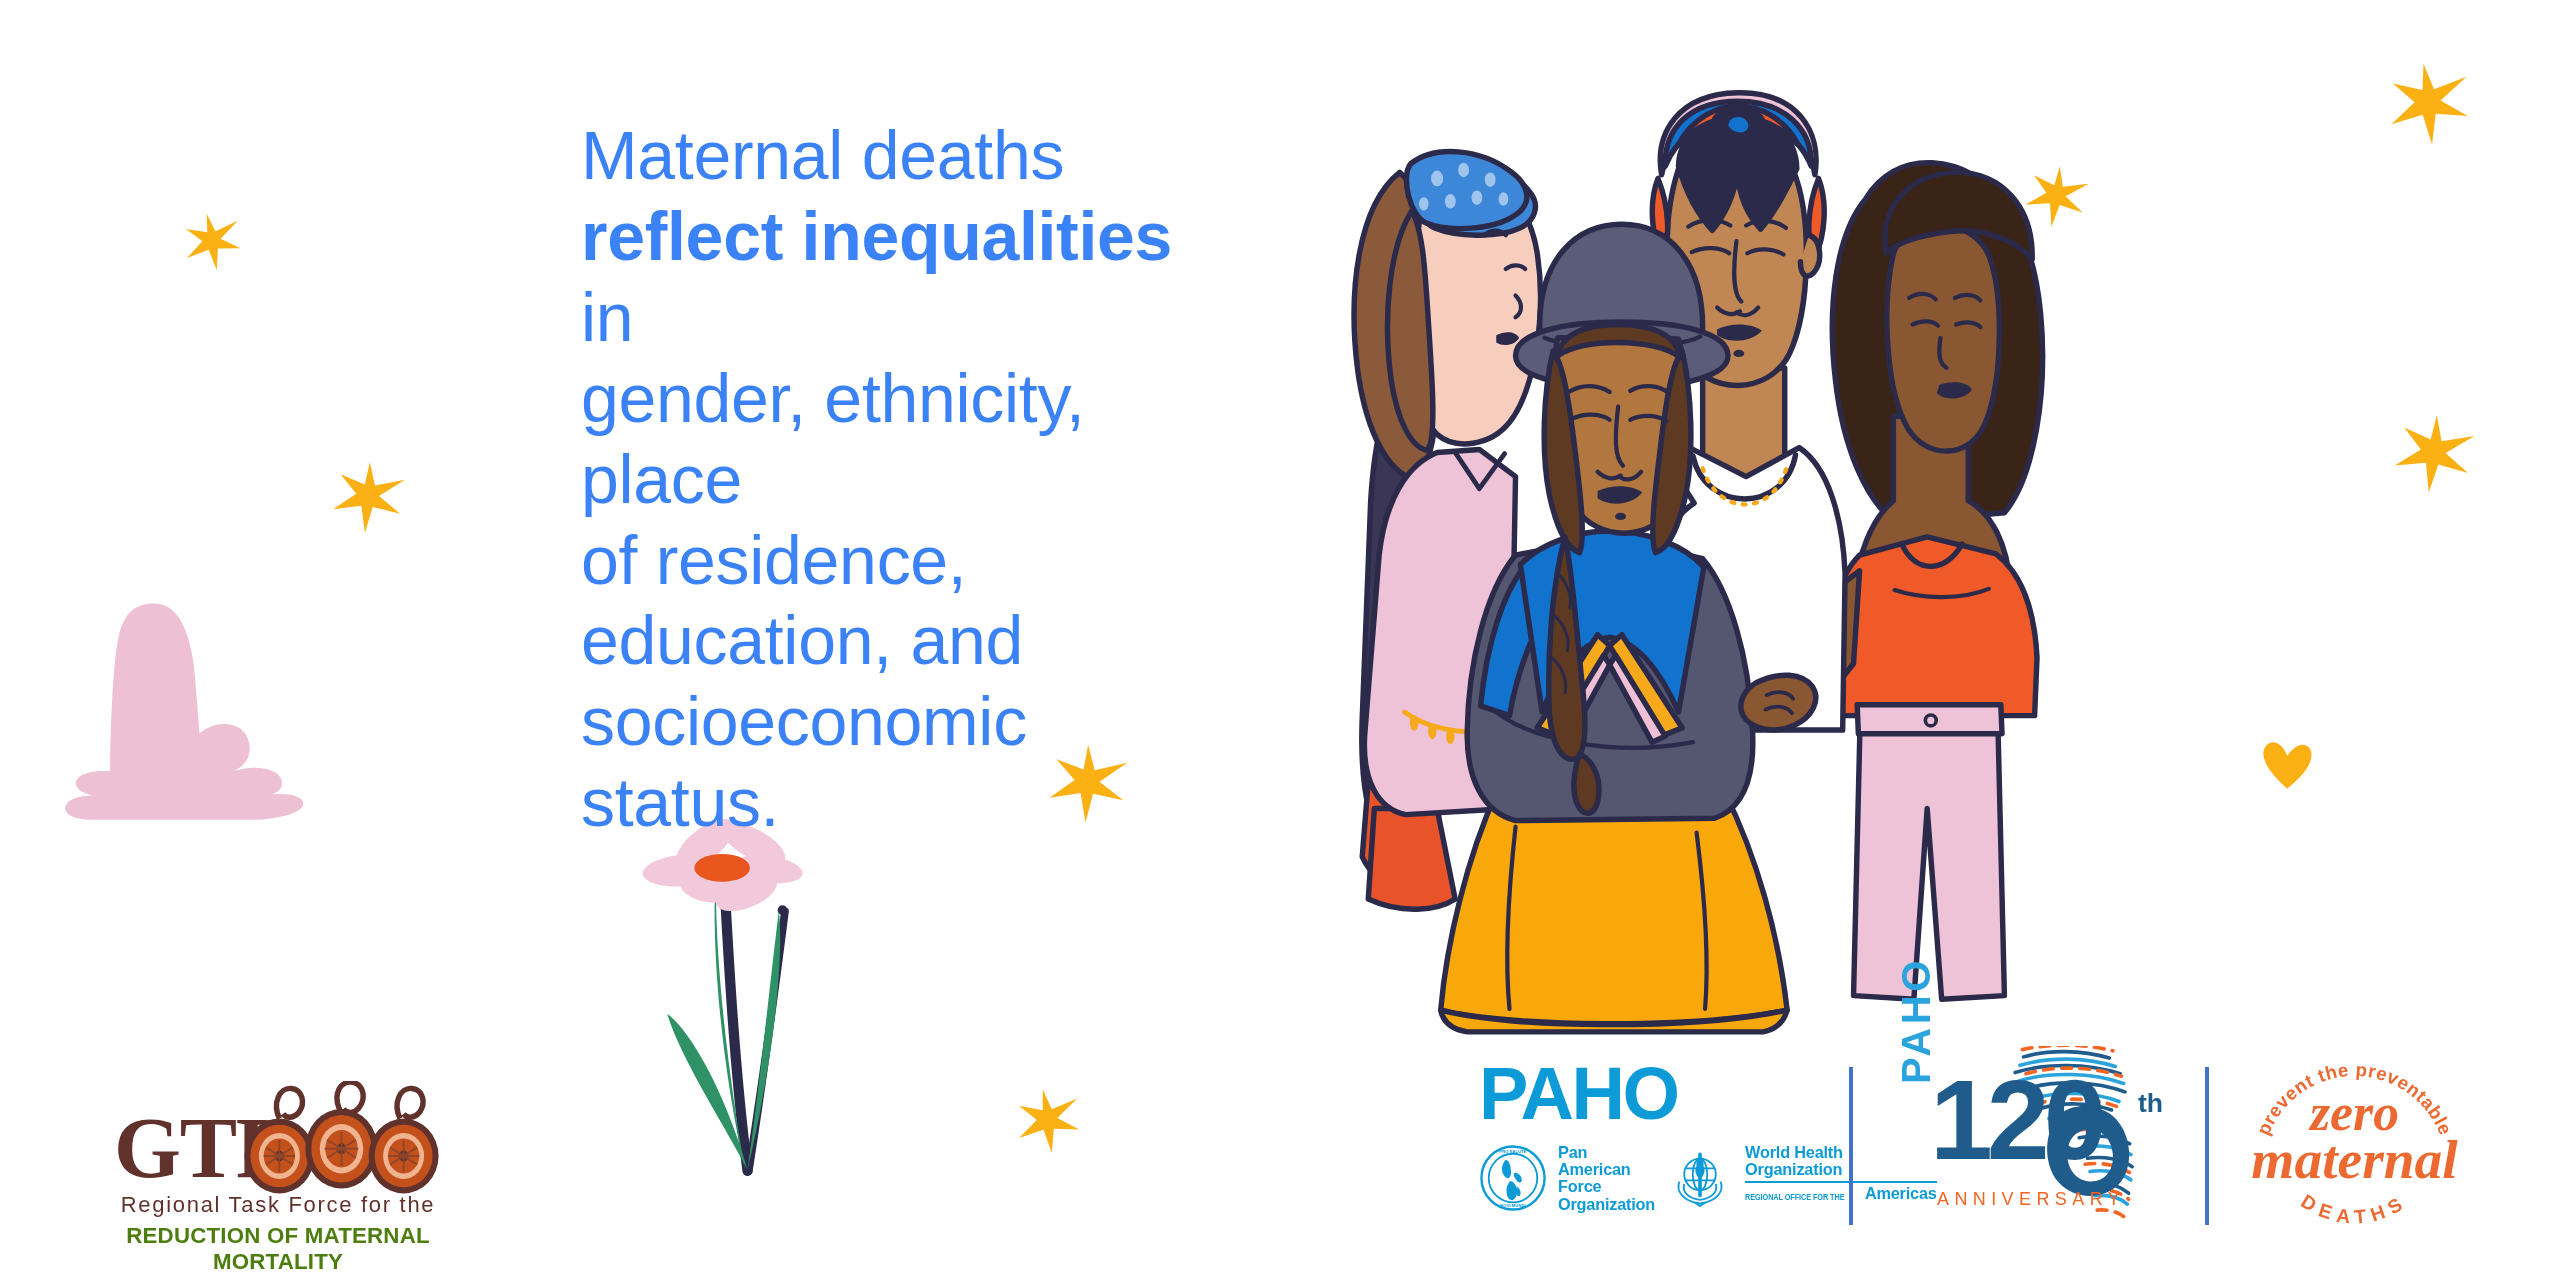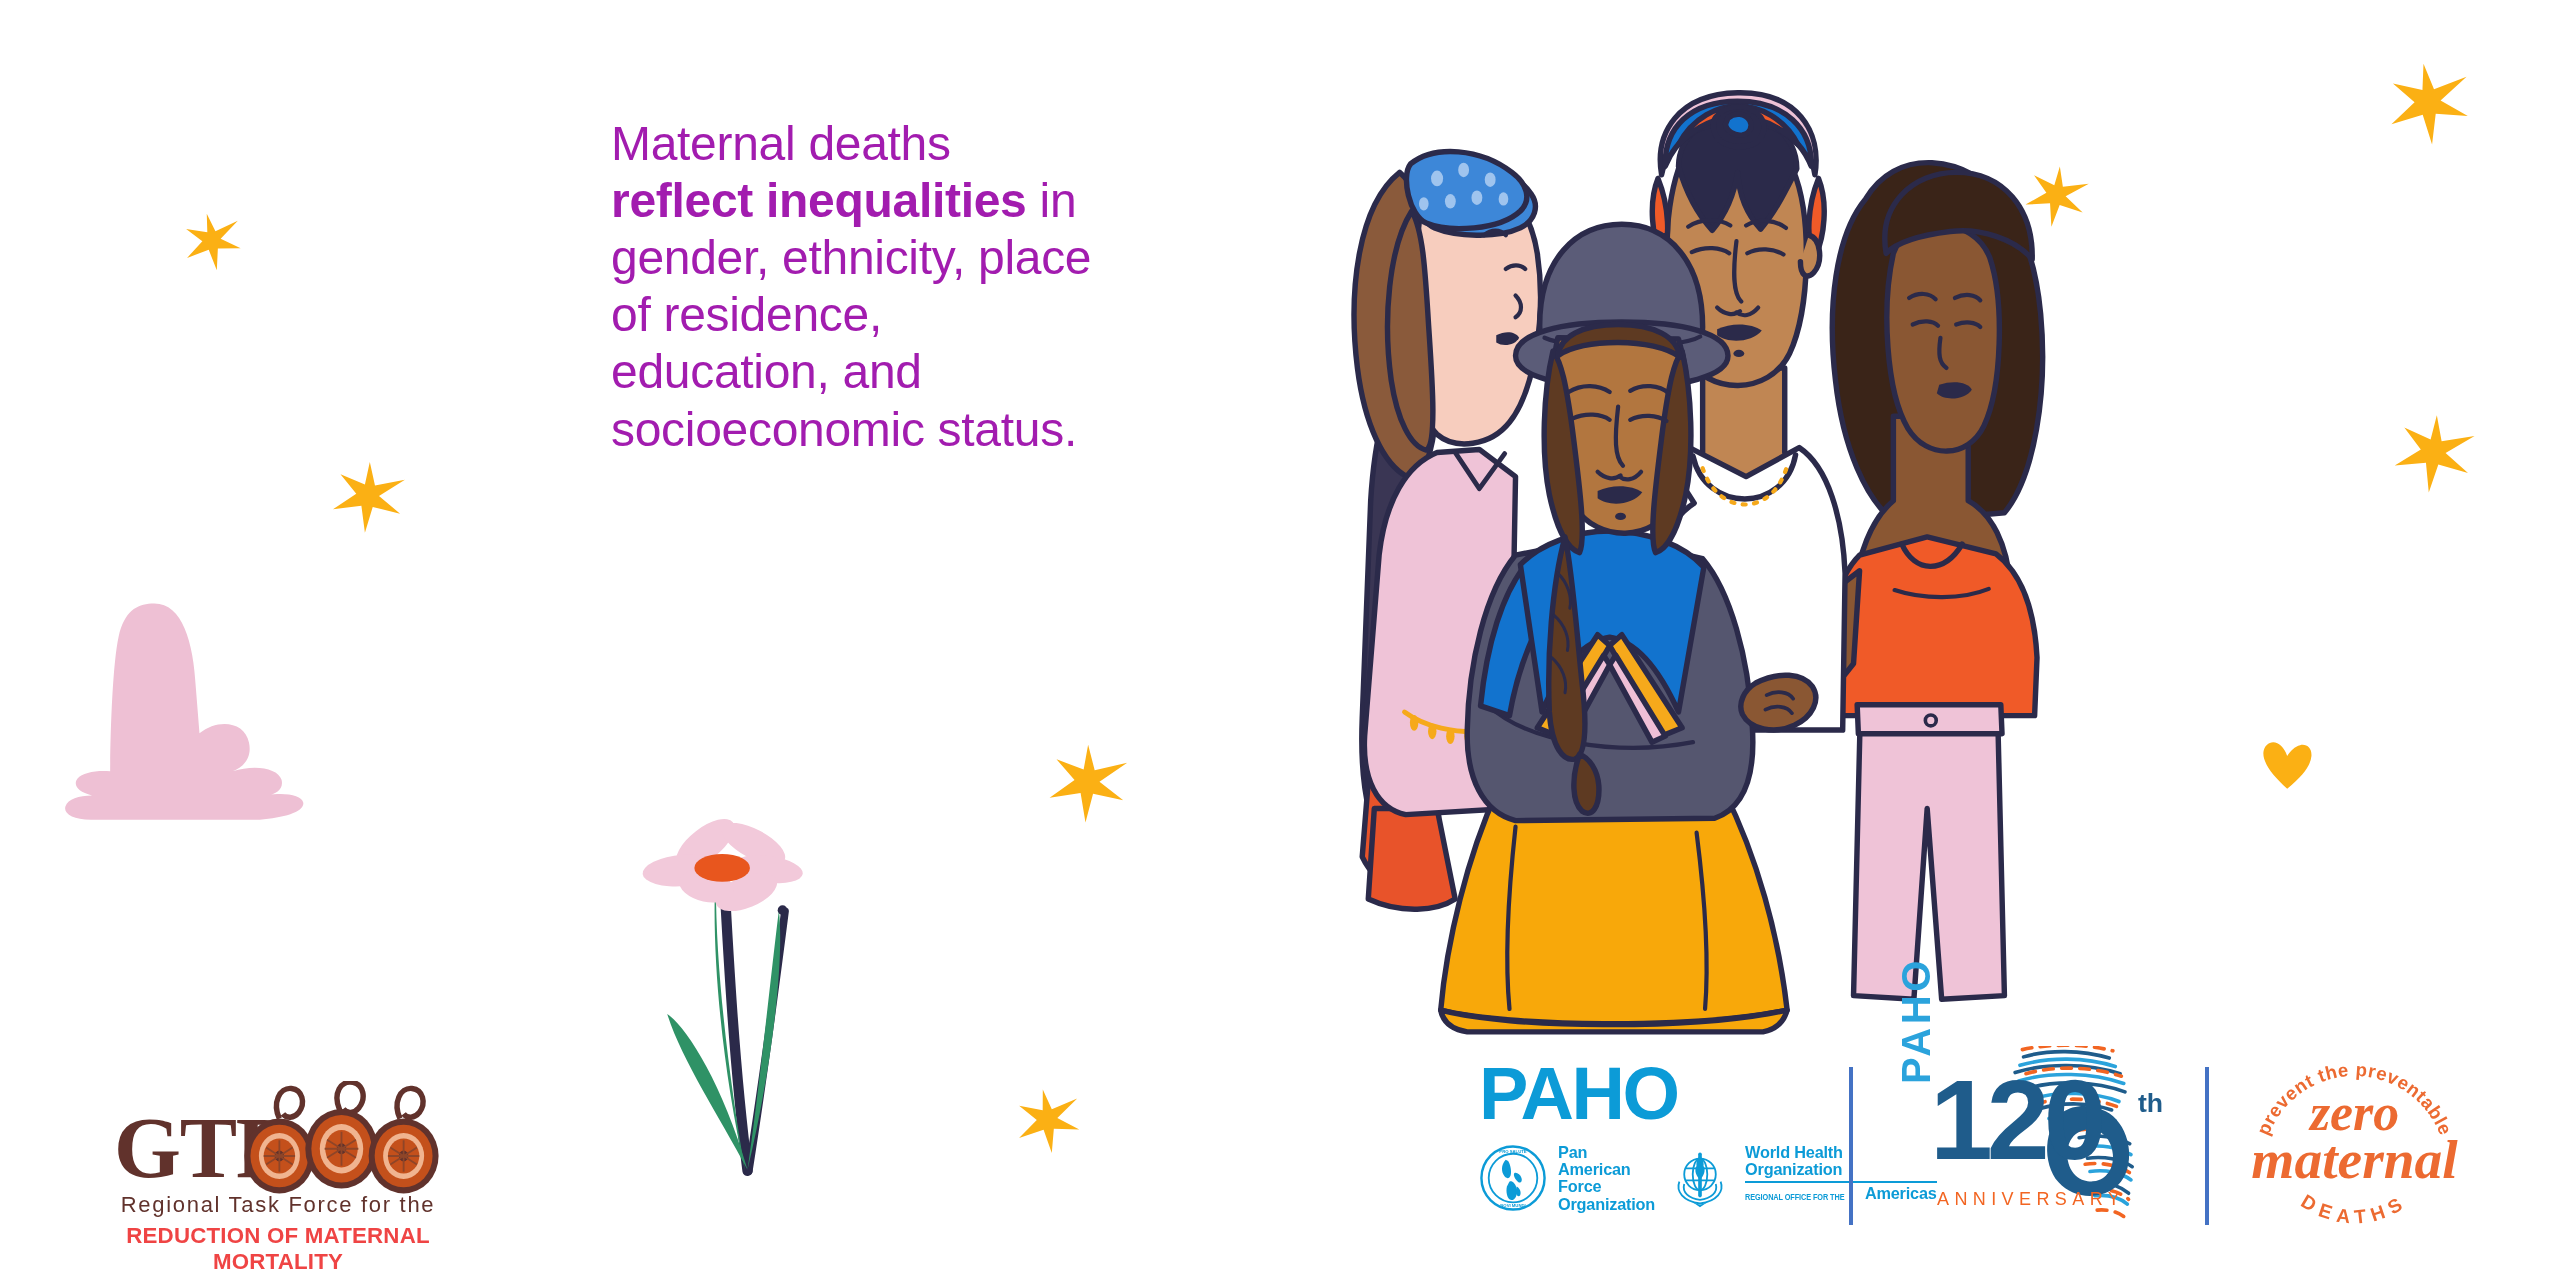--- a/index.html
+++ b/index.html
@@ -7,43 +7,43 @@
   #canvas{
     position:relative;
     width:2576px;height:1288px;
     background:#ffffff;
     overflow:hidden;
   }
   .abs{position:absolute;}
 
   
   #headline{
-    left:611px; top:115px; width:646px;
-    color:#a21caf;
-    font-size:48px;
+    left:581px; top:115px; width:646px;
+    color:#3b82f6;
+    font-size:68px;
     line-height:1.19;
     font-weight:400;
     letter-spacing:-0.3px;
   }
   #headline b{font-weight:700;}
 
   
   #gtr{left:91px; top:1081px; width:374px;}
   #gtr .gtr-wordmark{position:relative;height:115px;}
   #gtr .gtr-letters{
     position:absolute;left:23px;top:17px;
     font-family:"Liberation Serif", serif;
     font-size:86px;font-weight:700;color:#61322C;letter-spacing:-1.2px;
   }
   #gtr .gtr-sub1{
     text-align:center;color:#61322C;
     font-size:22px;letter-spacing:1.7px;margin-top:-3.6px;font-weight:400;
   }
   #gtr .gtr-sub2{
-    text-align:center;color:#ef4444;
+    text-align:center;color:#4d7c0f;
     font-size:22.3px;letter-spacing:0.2px;font-weight:700;margin-top:4.2px;
   }
 
   
   #paho{left:1479px; top:1059px; width:338px;}
   #paho .paho-word{
     font-size:74px;font-weight:700;color:#0C9BD7;letter-spacing:-2.4px;
     line-height:0.95;
   }
   #paho .paho-row{display:flex;align-items:flex-start;gap:11px;margin-top:14.5px;justify-content:space-between;}

